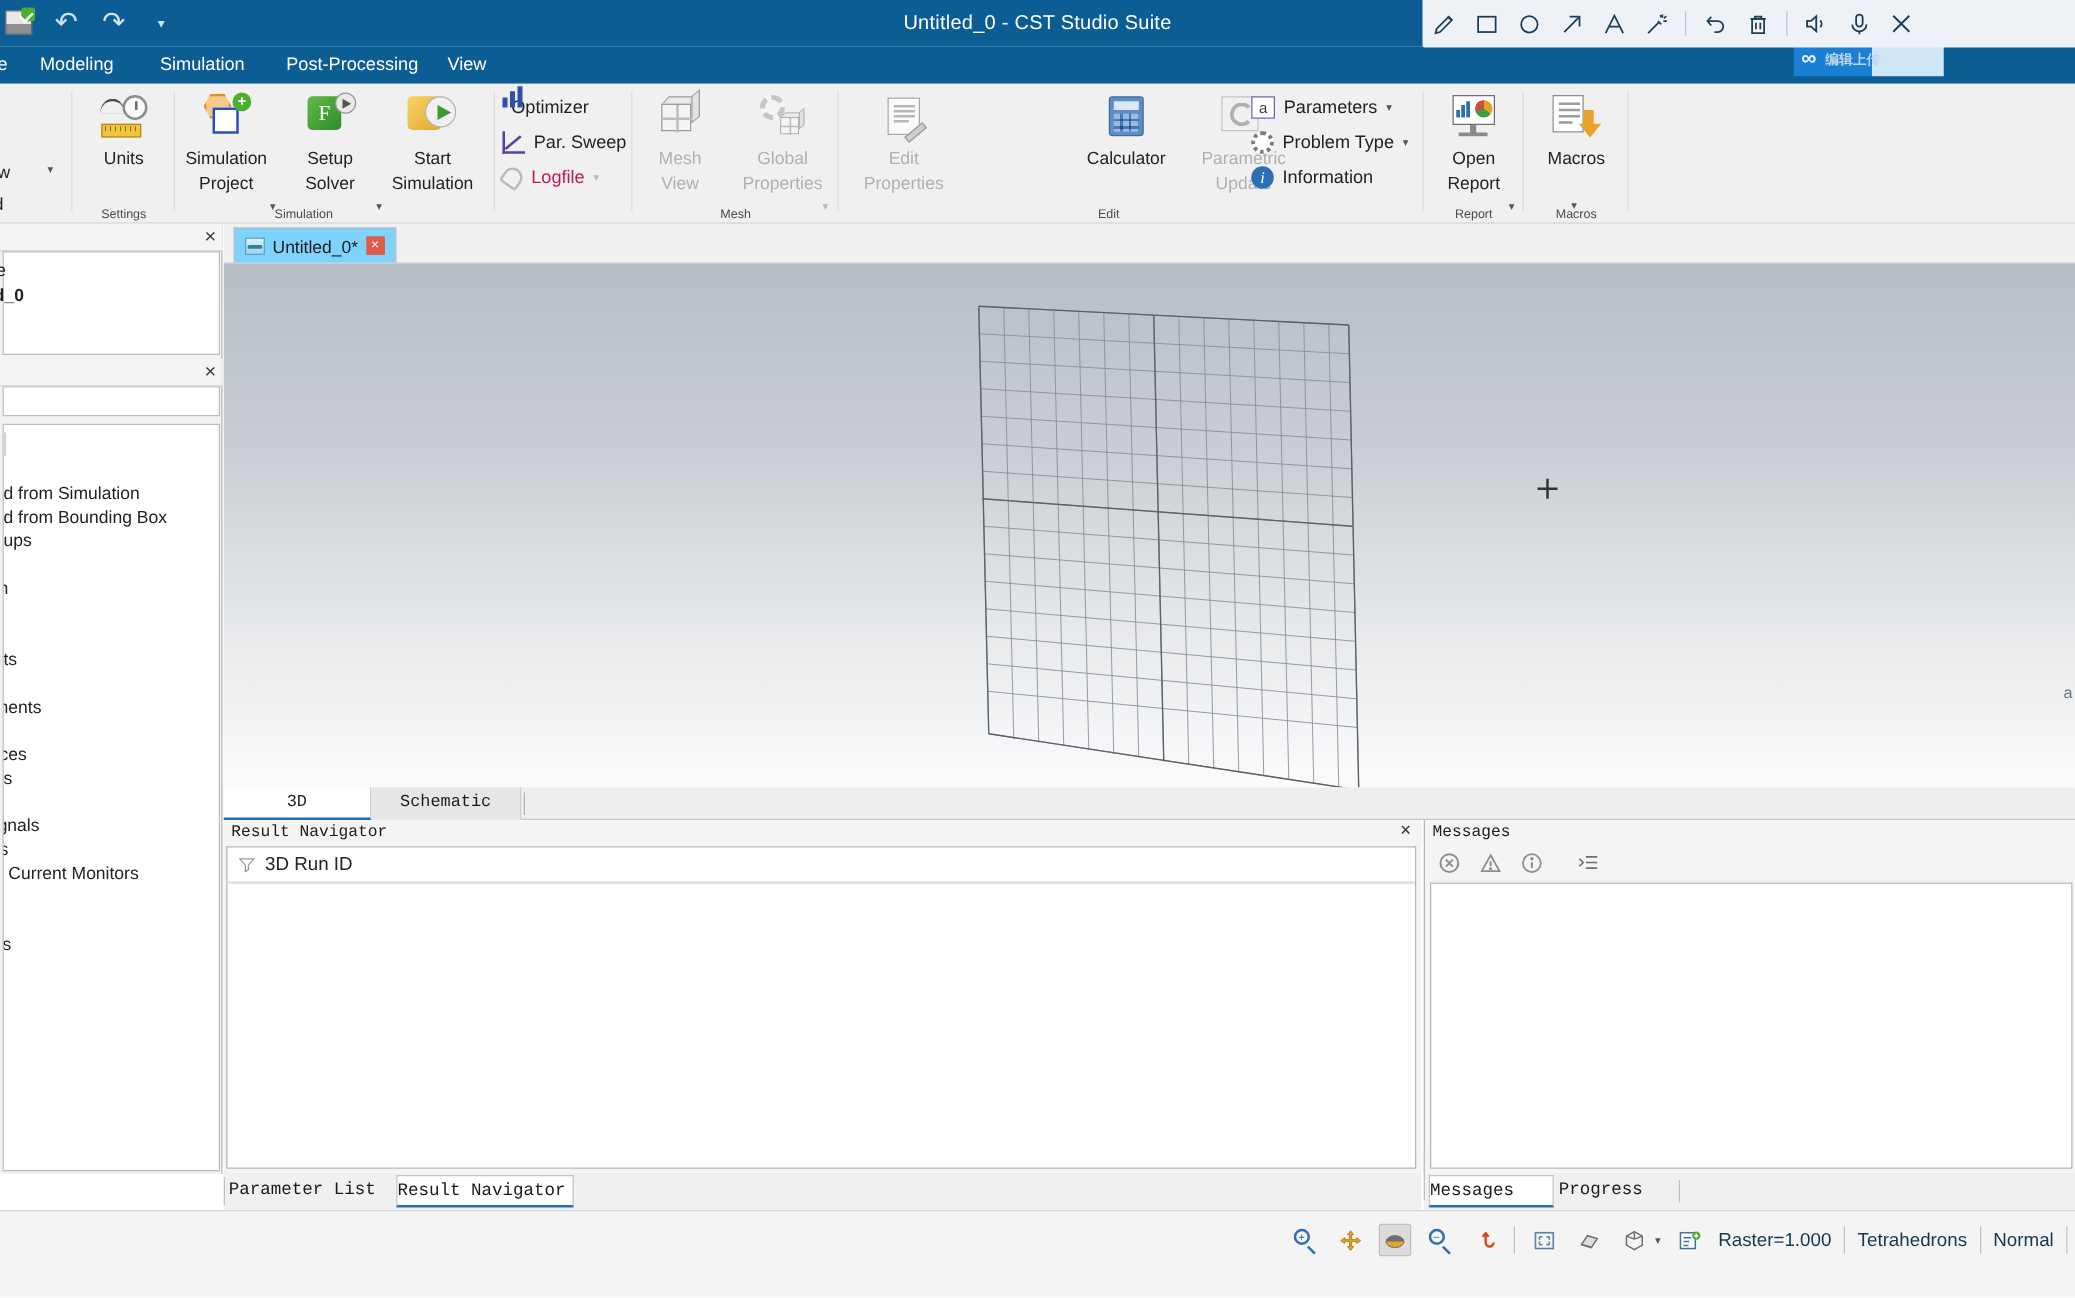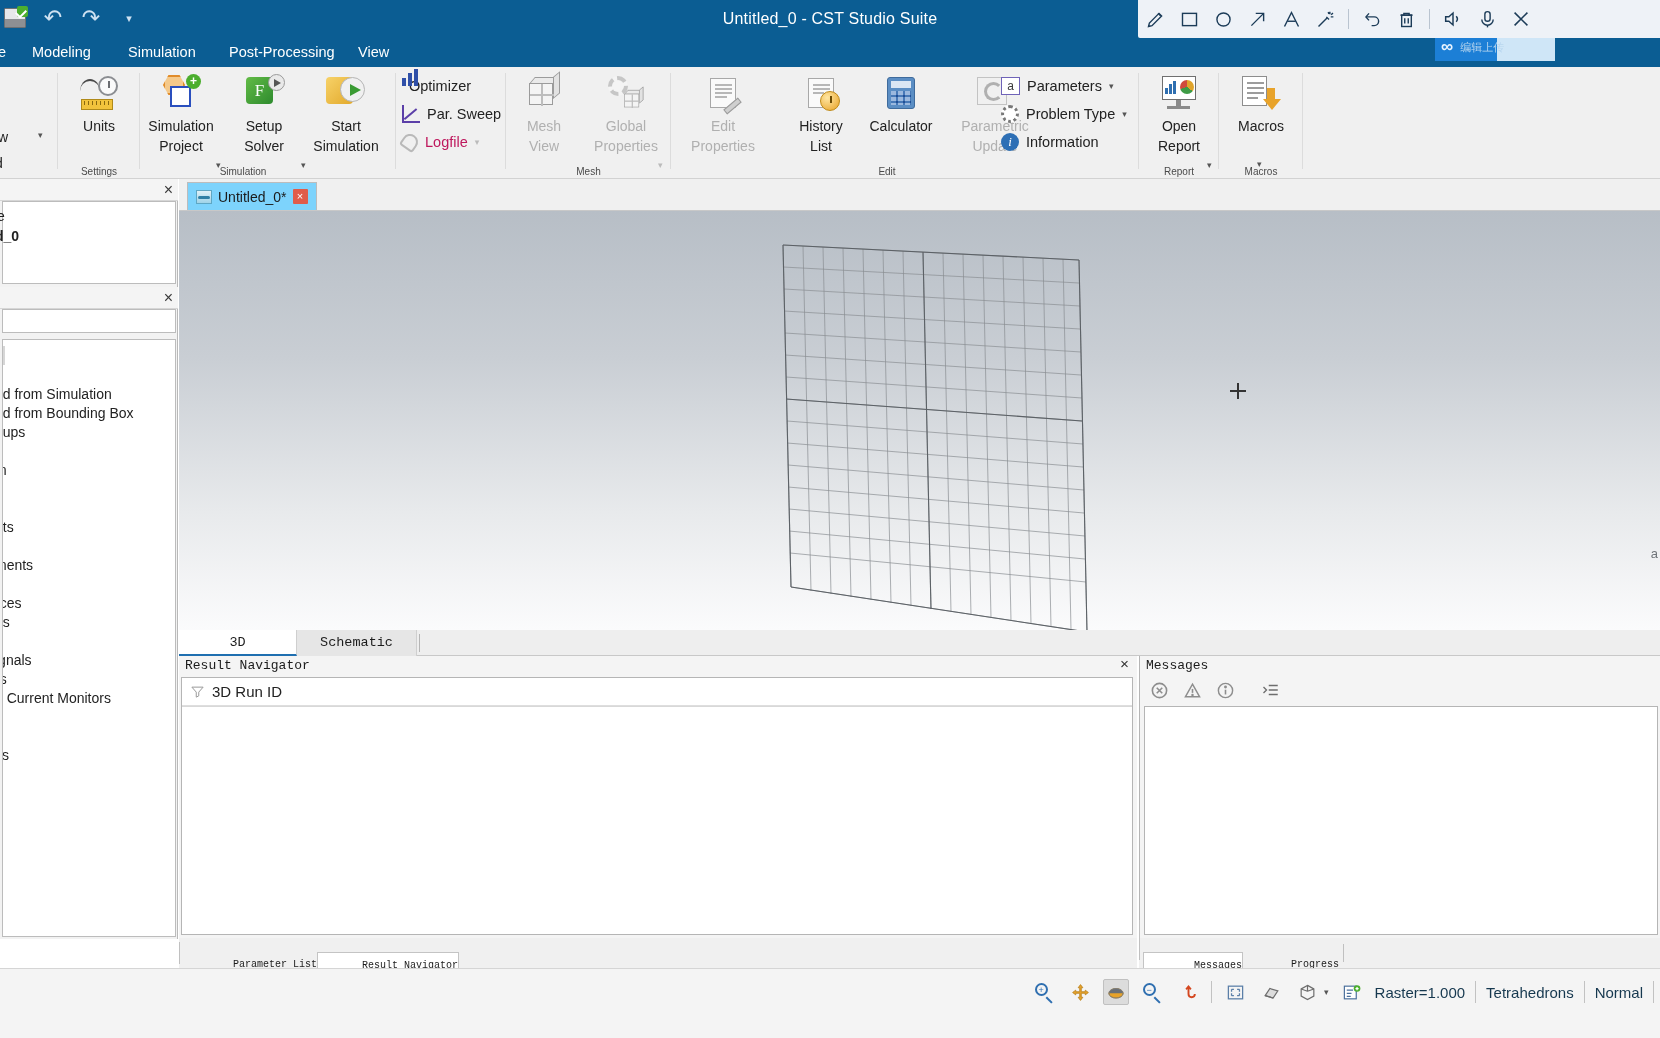--- a/index.html
+++ b/index.html
@@ -243,21 +243,21 @@
   }
   .anndiv { width: 1px; height: 20px; background: #b9c4d0; margin: 0 6px; }
 
   
   .badge-green {
     position: absolute; left: 1435px; top: 33px; width: 120px; height: 28px; z-index: 5;
     background: linear-gradient(90deg,#1c7fd6 0 52%, #cfe6f7 52% 100%);
     display: flex; align-items: center; overflow: hidden;
   }
   .badge-green .b1 { color:#e7f3ff; font-size: 17px; font-weight: bold; padding-left: 6px; letter-spacing:-1px;}
-  .badge-green .b2 { color:#b8d6ef; font-size: 11px; padding-left: 8px; }
+  .badge-green .b2 { color:#b8d6ef; font-size: 11px; padding-left: 8px; font-weight: bold; }
 
   
   .leftdock {
     position: absolute; left: 0; top: 179px; width: 178px; height: 760px;
     background: #f2f2f2; border-right: 1px solid #b9b9b9;
   }
   .panelhdr {
     position: relative; height: 22px; background: #f4f4f4; border-bottom: 1px solid #d6d6d6;
   }
   .panel-x {
@@ -339,22 +339,22 @@
   .msgs-tools { height: 28px; display: flex; align-items: center; gap: 14px; padding-left: 10px; }
   .msgs-body { position: absolute; left: 4px; top: 50px; right: 2px; bottom: 3px; background: #fff; border: 1px solid #b5b5b5; }
 
   .msgico { width: 19px; height: 19px; }
 
   
   .btabs {
     position: absolute; left: 179px; top: 938px; width: 958px; height: 30px; background: #f0f0f0;
   }
   .btab {
-    position: absolute; top: 14px; height: 26px; line-height: 25px; text-align: right;
-    font-family: "Liberation Mono", monospace; font-size: 10px; color: #1b1b1b; background: #f0f0f0;
+    position: absolute; top: 2px; height: 26px; line-height: 25px; text-align: left;
+    font-family: "Liberation Mono", monospace; font-size: 14px; color: #1b1b1b; background: #f0f0f0;
   }
   .btab.active { background: #ffffff; border: 1px solid #c4c4c4; border-bottom: 2px solid #1f6fb0; }
 
   .btabs2 {
     position: absolute; left: 1139px; top: 938px; width: 521px; height: 30px; background: #f0f0f0;
   }
 
   
   .statusbar {
     position: absolute; left: 0; top: 968px; width: 1660px; height: 70px; background: #f4f4f4;
@@ -607,32 +607,20 @@
               <div class="ln" style="top:9px;width:17px;"></div>
             <div class="ln" style="top:13px;width:17px;"></div>
               <div class="ln" style="top:17px;width:12px;"></div>
             <div class="ico-pencil"></div>
           </div>
         </div>
         <div class="lbl">Edit</div>
         <div class="lbl">Properties</div>
       </div>
 
-      <div class="bigbtn" style="left:104px;">
-        <div class="ico-wrap">
-          <div class="ico-doc">
-            <div class="ln" style="top:5px;width:17px;"></div>
-              <div class="ln" style="top:9px;width:17px;"></div>
-            <div class="ln" style="top:13px;width:11px;"></div>
-            <div class="ico-hclock"></div>
-          </div>
-        </div>
-        <div class="lbl">History</div>
-        <div class="lbl">List</div>
-      </div>
 
       <div class="bigbtn" style="left:180px; width:100px;">
         <div class="ico-wrap">
           <div class="ico-calc">
               <div class="scr"></div>
               <div class="keys"></div>
             </div>
         </div>
         <div class="lbl">Calculator</div>
       </div>

